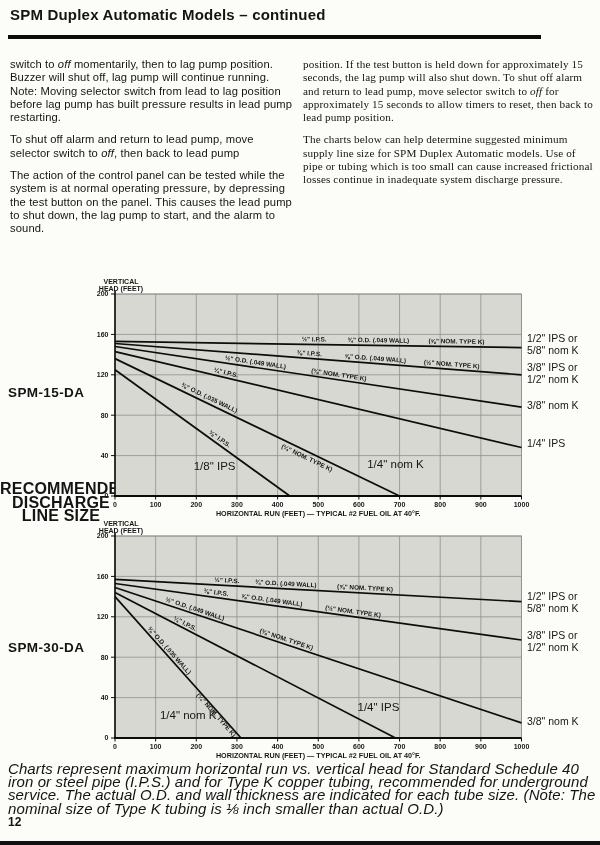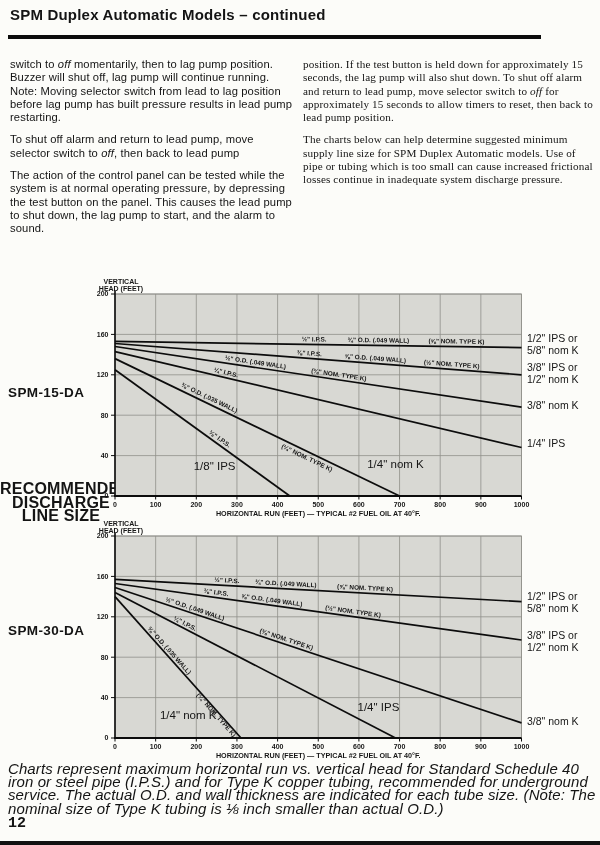--- a/index.html
+++ b/index.html
@@ -12,26 +12,26 @@
   .col.right{left:303px;width:291px;font-family:Liberation Serif, serif;}
   .col .h{font-weight:bold;font-size:11.5px;margin:0 0 11px 0;}
   .col .h.sub{margin:3px 0 8px 0;}
   .col p{margin:0 0 9px 0;}
   svg.chart{position:absolute;left:0;display:block;}
   svg.chart text{font-family:"Liberation Sans","DejaVu Sans",sans-serif;fill:#161616;}
   .c1{top:278px;}
   .c2{top:518px;}
   .chart-title{position:absolute;font-weight:bold;font-size:13.5px;letter-spacing:.4px;}
   .t1{left:8px;top:370px;margin-top:15px;}
-  .t2{left:8px;top:623px;}
+  .t2{left:8px;top:640px;}
   .side-label{position:absolute;left:0;top:482px;width:122px;text-align:center;
               font-weight:bold;font-size:16px;line-height:13.5px;letter-spacing:.2px;}
   .caption{position:absolute;left:8px;top:762px;width:589px;font-size:15px;line-height:13.2px;
            font-style:italic;letter-spacing:.1px;}
-  .page-number{position:absolute;left:8px;top:815px;font-size:15px;font-weight:bold;font-family:Liberation Mono, monospace;}
+  .page-number{position:absolute;left:8px;top:815px;font-size:12px;font-weight:bold;}
   .bottom-edge{position:absolute;left:0;top:841px;width:600px;height:4px;background:#111;}
 </style>
 </head>
 <body>
 
 <div class="page">
 
   <div class="header-title">SPM Duplex Automatic Models – continued</div>
   <div class="header-rule"></div>
 

